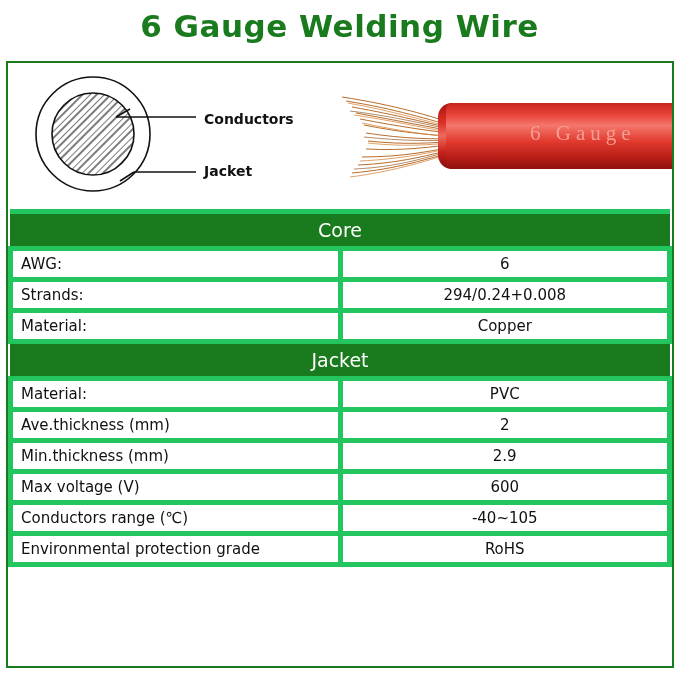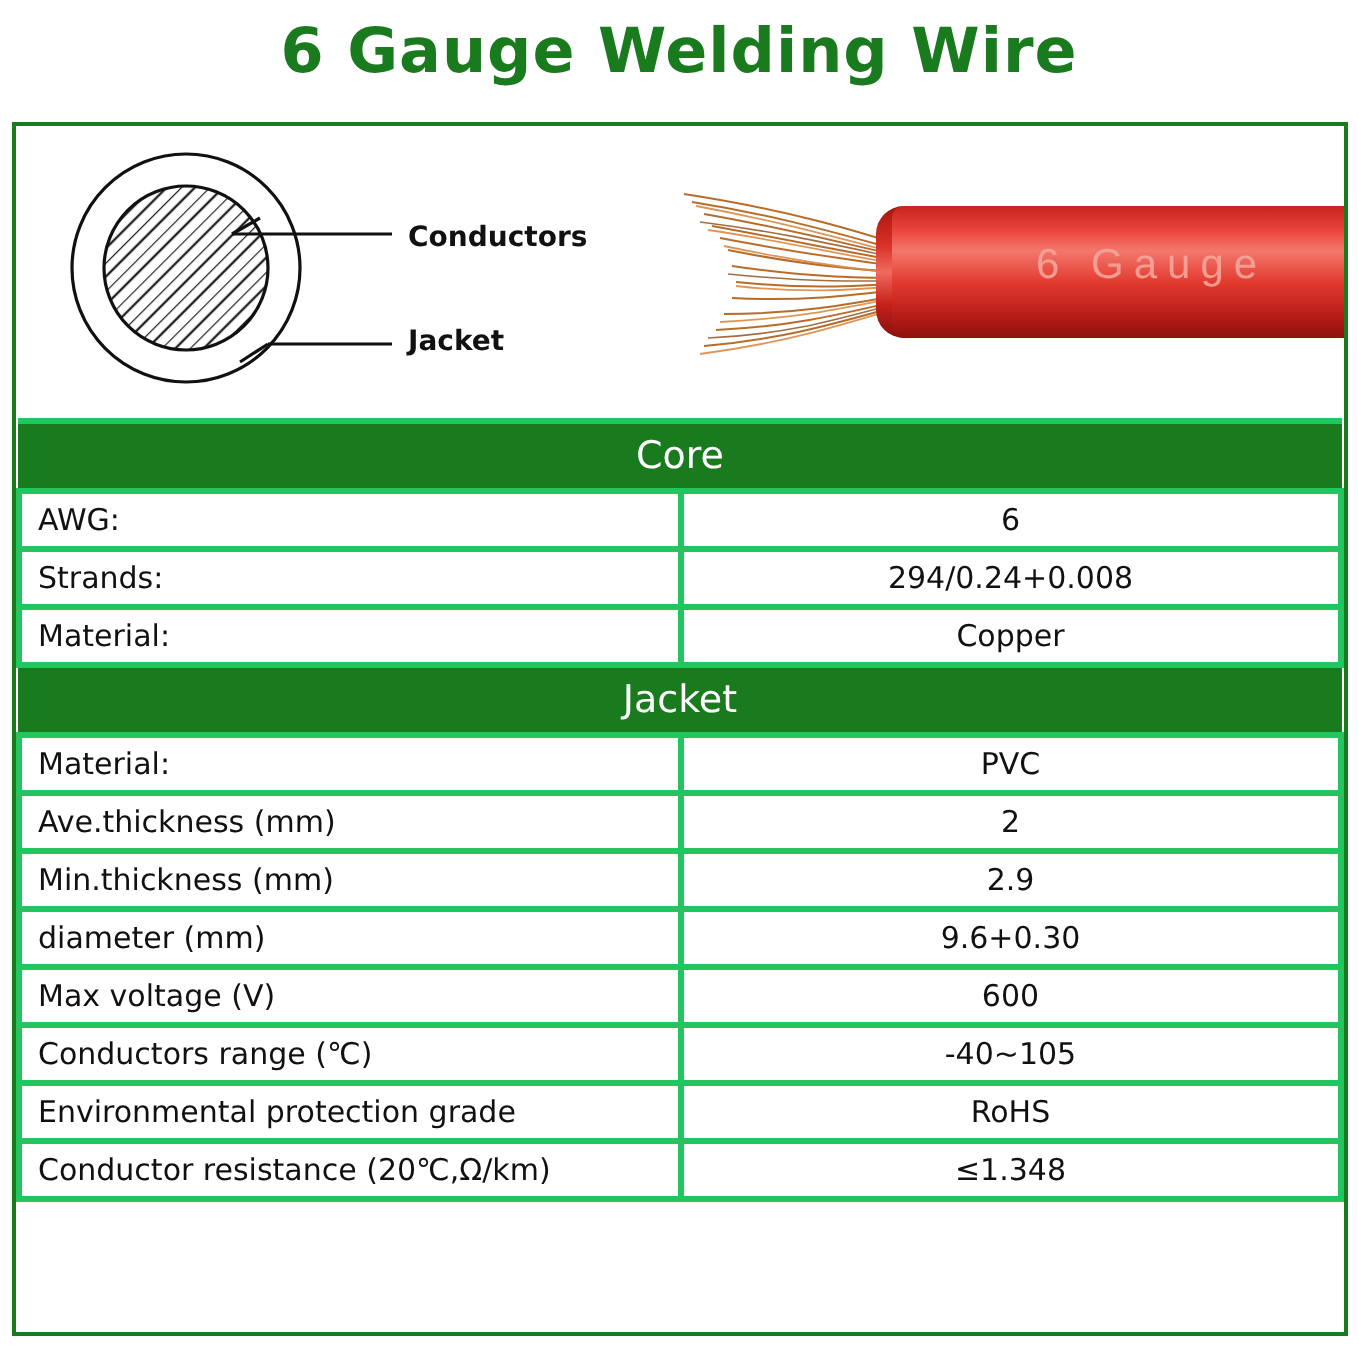--- a/index.html
+++ b/index.html
@@ -85,25 +85,25 @@
     position: absolute;
     left: 112px;
     top: 18px;
     width: 26px;
     height: 66px;
     background: linear-gradient(180deg,#a8140f 0%, #d93228 30%, #ef6a5e 50%, #c5201a 75%, #85100c 100%);
     border-radius: 14px 6px 6px 14px;
   }
   .wire .gaugetext {
     position: absolute;
-    left: 192px;
+    left: 204px;
     top: 36px;
     color: #f6a59c;
     font-size: 21px;
-    font-family: Liberation Sans, sans-serif;
+    font-family: Liberation Serif, serif;
     letter-spacing: 5px;
     opacity: .9;
   }
   .wire .copper {
     position: absolute;
     left: 0px;
     top: 4px;
     width: 140px;
     height: 94px;
   }
@@ -113,21 +113,21 @@
   }
 
   
   table {
     width: 100%;
     border-collapse: collapse;
     table-layout: fixed;
     font-size: 15px;
   }
   td {
-    border: 3px solid #22c55e;
+    border: 5px solid #22c55e;
     padding: 4px 8px;
     height: 26px;
     box-sizing: border-box;
     color: #111;
   }
   td.label { width: 432px; text-align: left; }
   td.value { text-align: center; }
   tr.section td {
     background: #1a7a1e;
     color: #ffffff;
@@ -233,38 +233,30 @@
           <td class="value">PVC</td>
         </tr>
         <tr>
           <td class="label">Ave.thickness (mm)</td>
           <td class="value">2</td>
         </tr>
         <tr>
           <td class="label">Min.thickness (mm)</td>
           <td class="value">2.9</td>
         </tr>
-        <tr>
-          <td class="label">diameter (mm)</td>
-          <td class="value">9.6+0.30</td>
-        </tr>
 
         <tr>
           <td class="label">Max voltage (V)</td>
           <td class="value">600</td>
         </tr>
         <tr>
           <td class="label">Conductors range (℃)</td>
           <td class="value">-40~105</td>
         </tr>
         <tr>
           <td class="label">Environmental protection grade</td>
           <td class="value">RoHS</td>
         </tr>
-        <tr>
-          <td class="label">Conductor resistance (20℃,Ω/km)</td>
-          <td class="value">≤1.348</td>
-        </tr>
       </tbody>
     </table>
 
   </div>
 </div>
 
 </body></html>

